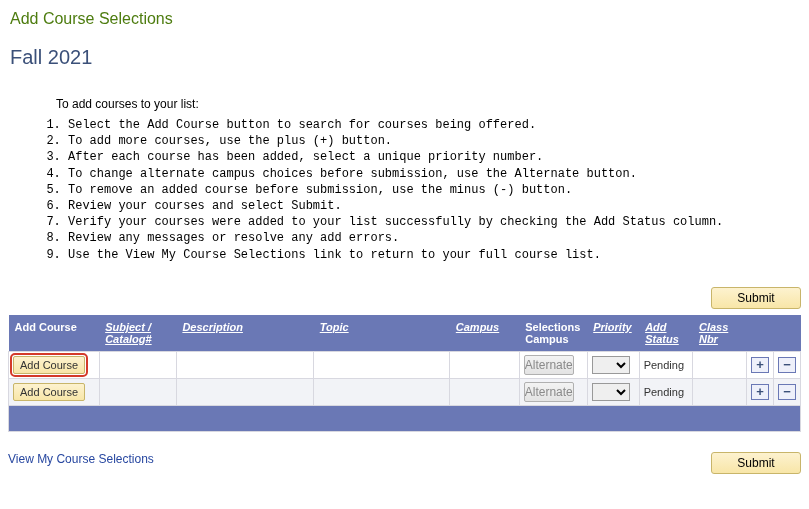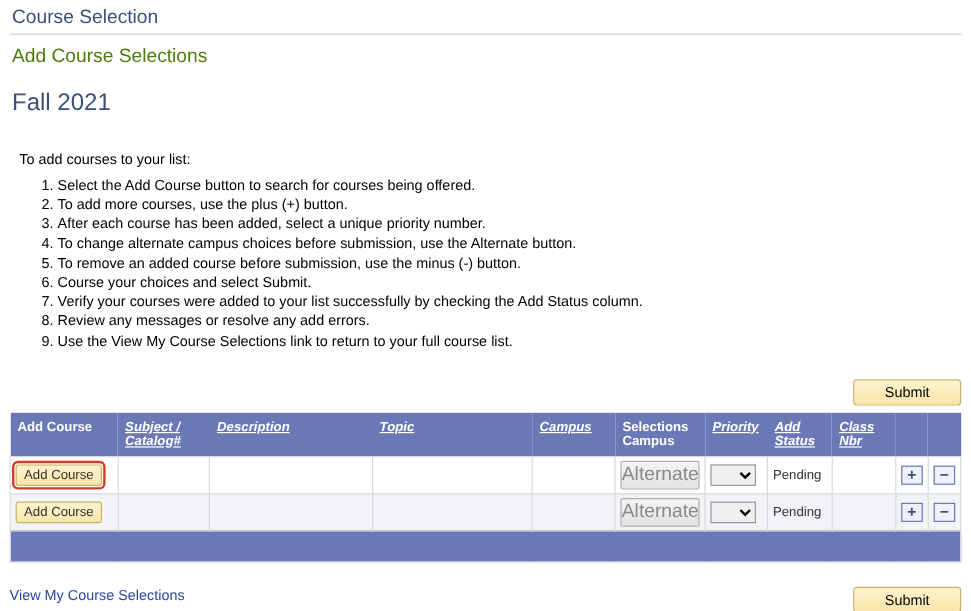--- a/index.html
+++ b/index.html
@@ -21,22 +21,22 @@
   .page-title {
     color: #4d7c0f;
     font-size: 16px;
     padding: 10px 2px 0 2px;
   }
   .term {
     color: #3b5079;
     font-size: 20px;
     padding: 18px 2px 0 2px;
   }
-  .intro { padding: 28px 2px 0 8px; color:#000; }
-  ol.steps { margin: 6px 0 0 40px; padding:0; }
+  .intro { padding: 28px 2px 0 8px; color:#000;margin-left:40px; }
+  ol.steps { margin: 6px 0 0 60px; padding:0;font-family:Liberation Mono, monospace; }
   ol.steps li { margin: 0; padding: 0; line-height: 1.35; }
   .btn-bar { display:flex; justify-content:flex-end; padding: 24px 0 6px 0; }
   .submit-btn {
     background: linear-gradient(#fdf2cf,#f8e6a8);
     border:1px solid #c8b56a;
     border-radius:3px;
     padding:3px 12px;
     width:90px;
     text-align:center;
     font-size:12px;
@@ -70,21 +70,21 @@
     cursor:pointer;
     display:inline-block;
   }
   .addcourse-btn.highlight { outline:2px solid #d43a2a; outline-offset:1px; }
   .alt-btn {
     background: linear-gradient(#f3f3f3,#e3e3e3);
     border:1px solid #b0b0b0;
     border-radius:2px;
     color:#8a8a8a;
     padding:2px 0;
-    font-size:16px;
+    font-size:12px;
     cursor:pointer;
     display:inline-block;
   }
   .pri-select {
     width:38px; height:18px; font-size:11px;
     border:1px solid #999;
   }
   .iconbtn {
     display:inline-flex; align-items:center; justify-content:center;
     width:18px; height:16px;
@@ -110,32 +110,31 @@
   .col-priority{width:52px}
   .col-addstatus{width:54px}
   .col-classnbr{width:54px}
   .col-plus{width:20px}
   .col-minus{width:20px}
 </style>
 </head>
 <body>
 
 <div class="page">
-  <div class="breadcrumb">Course Selection</div>
   <div class="page-title">Add Course Selections</div>
   <div class="term">Fall 2021</div>
 
   <div class="intro">To add courses to your list:</div>
   <ol class="steps">
     <li>Select the Add Course button to search for courses being offered.</li>
     <li>To add more courses, use the plus (+) button.</li>
     <li>After each course has been added, select a unique priority number.</li>
     <li>To change alternate campus choices before submission, use the Alternate button.</li>
     <li>To remove an added course before submission, use the minus (-) button.</li>
-    <li>Course your choices and select Submit.</li>
+    <li>Review your courses and select Submit.</li>
     <li>Verify your courses were added to your list successfully by checking the Add Status column.</li>
     <li>Review any messages or resolve any add errors.</li>
     <li>Use the View My Course Selections link to return to your full course list.</li>
   </ol>
 
   <div class="btn-bar">
     <div class="submit-btn">Submit</div>
   </div>
 
   <table class="grid">

